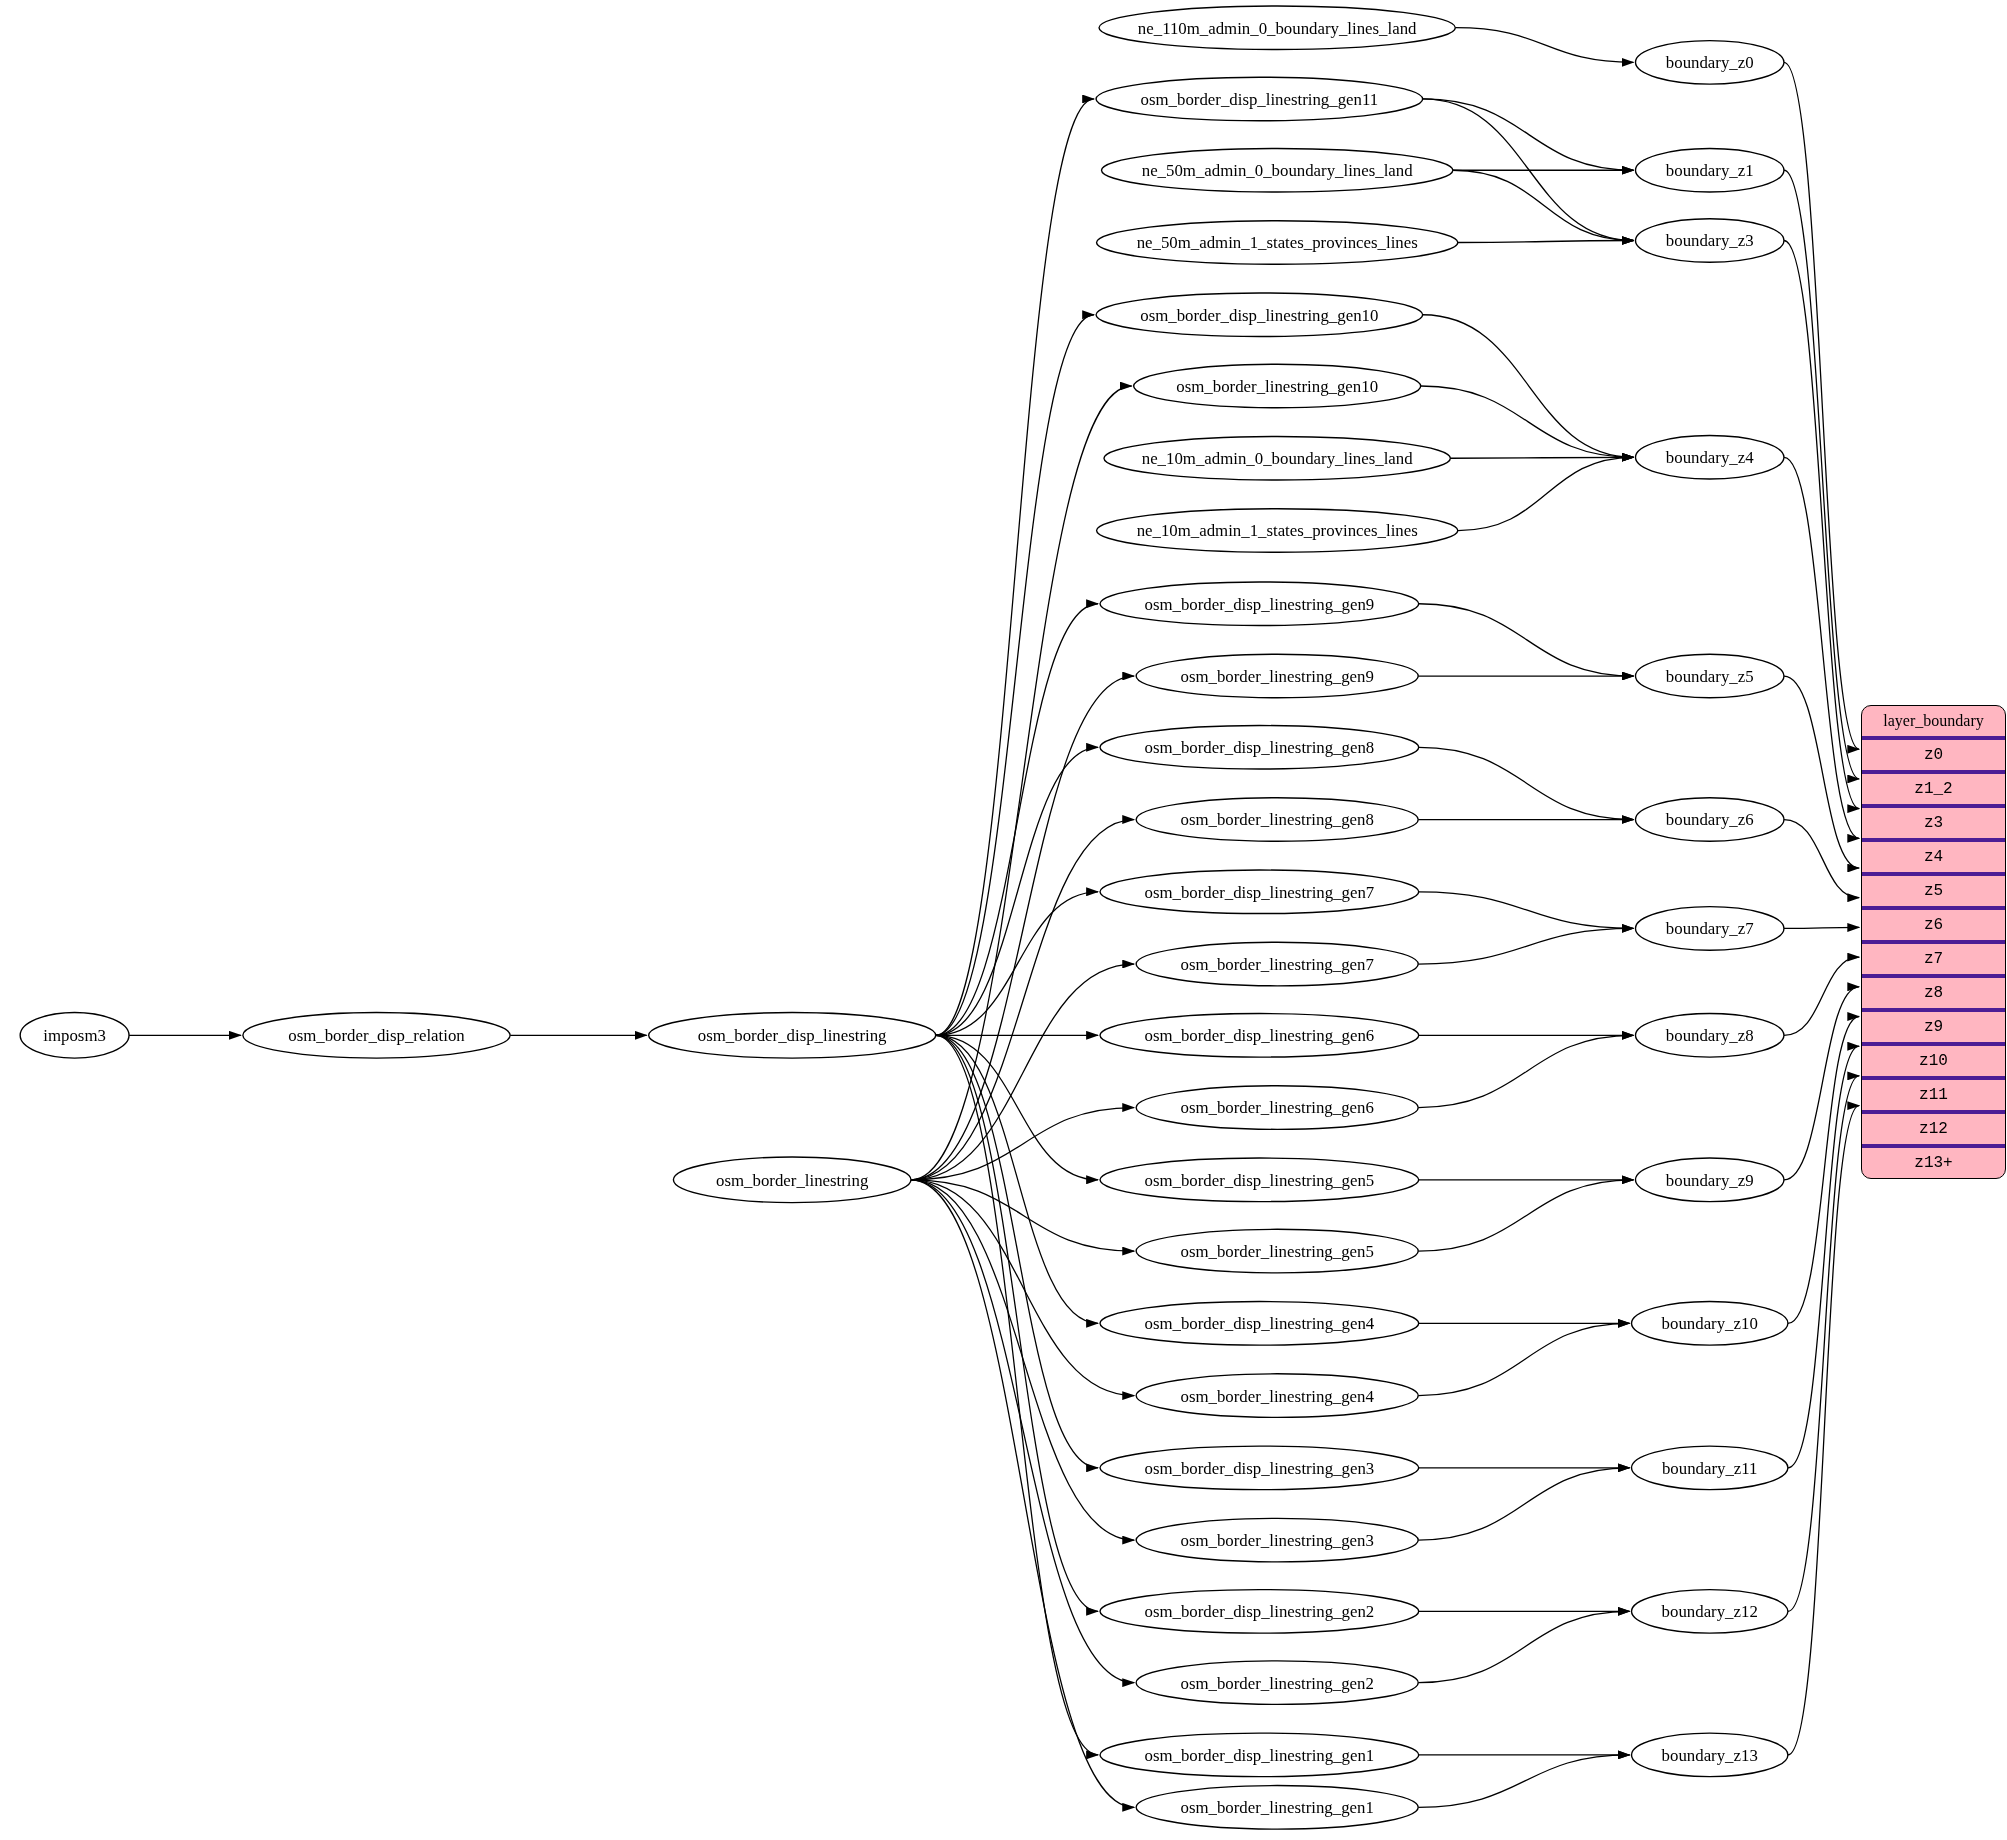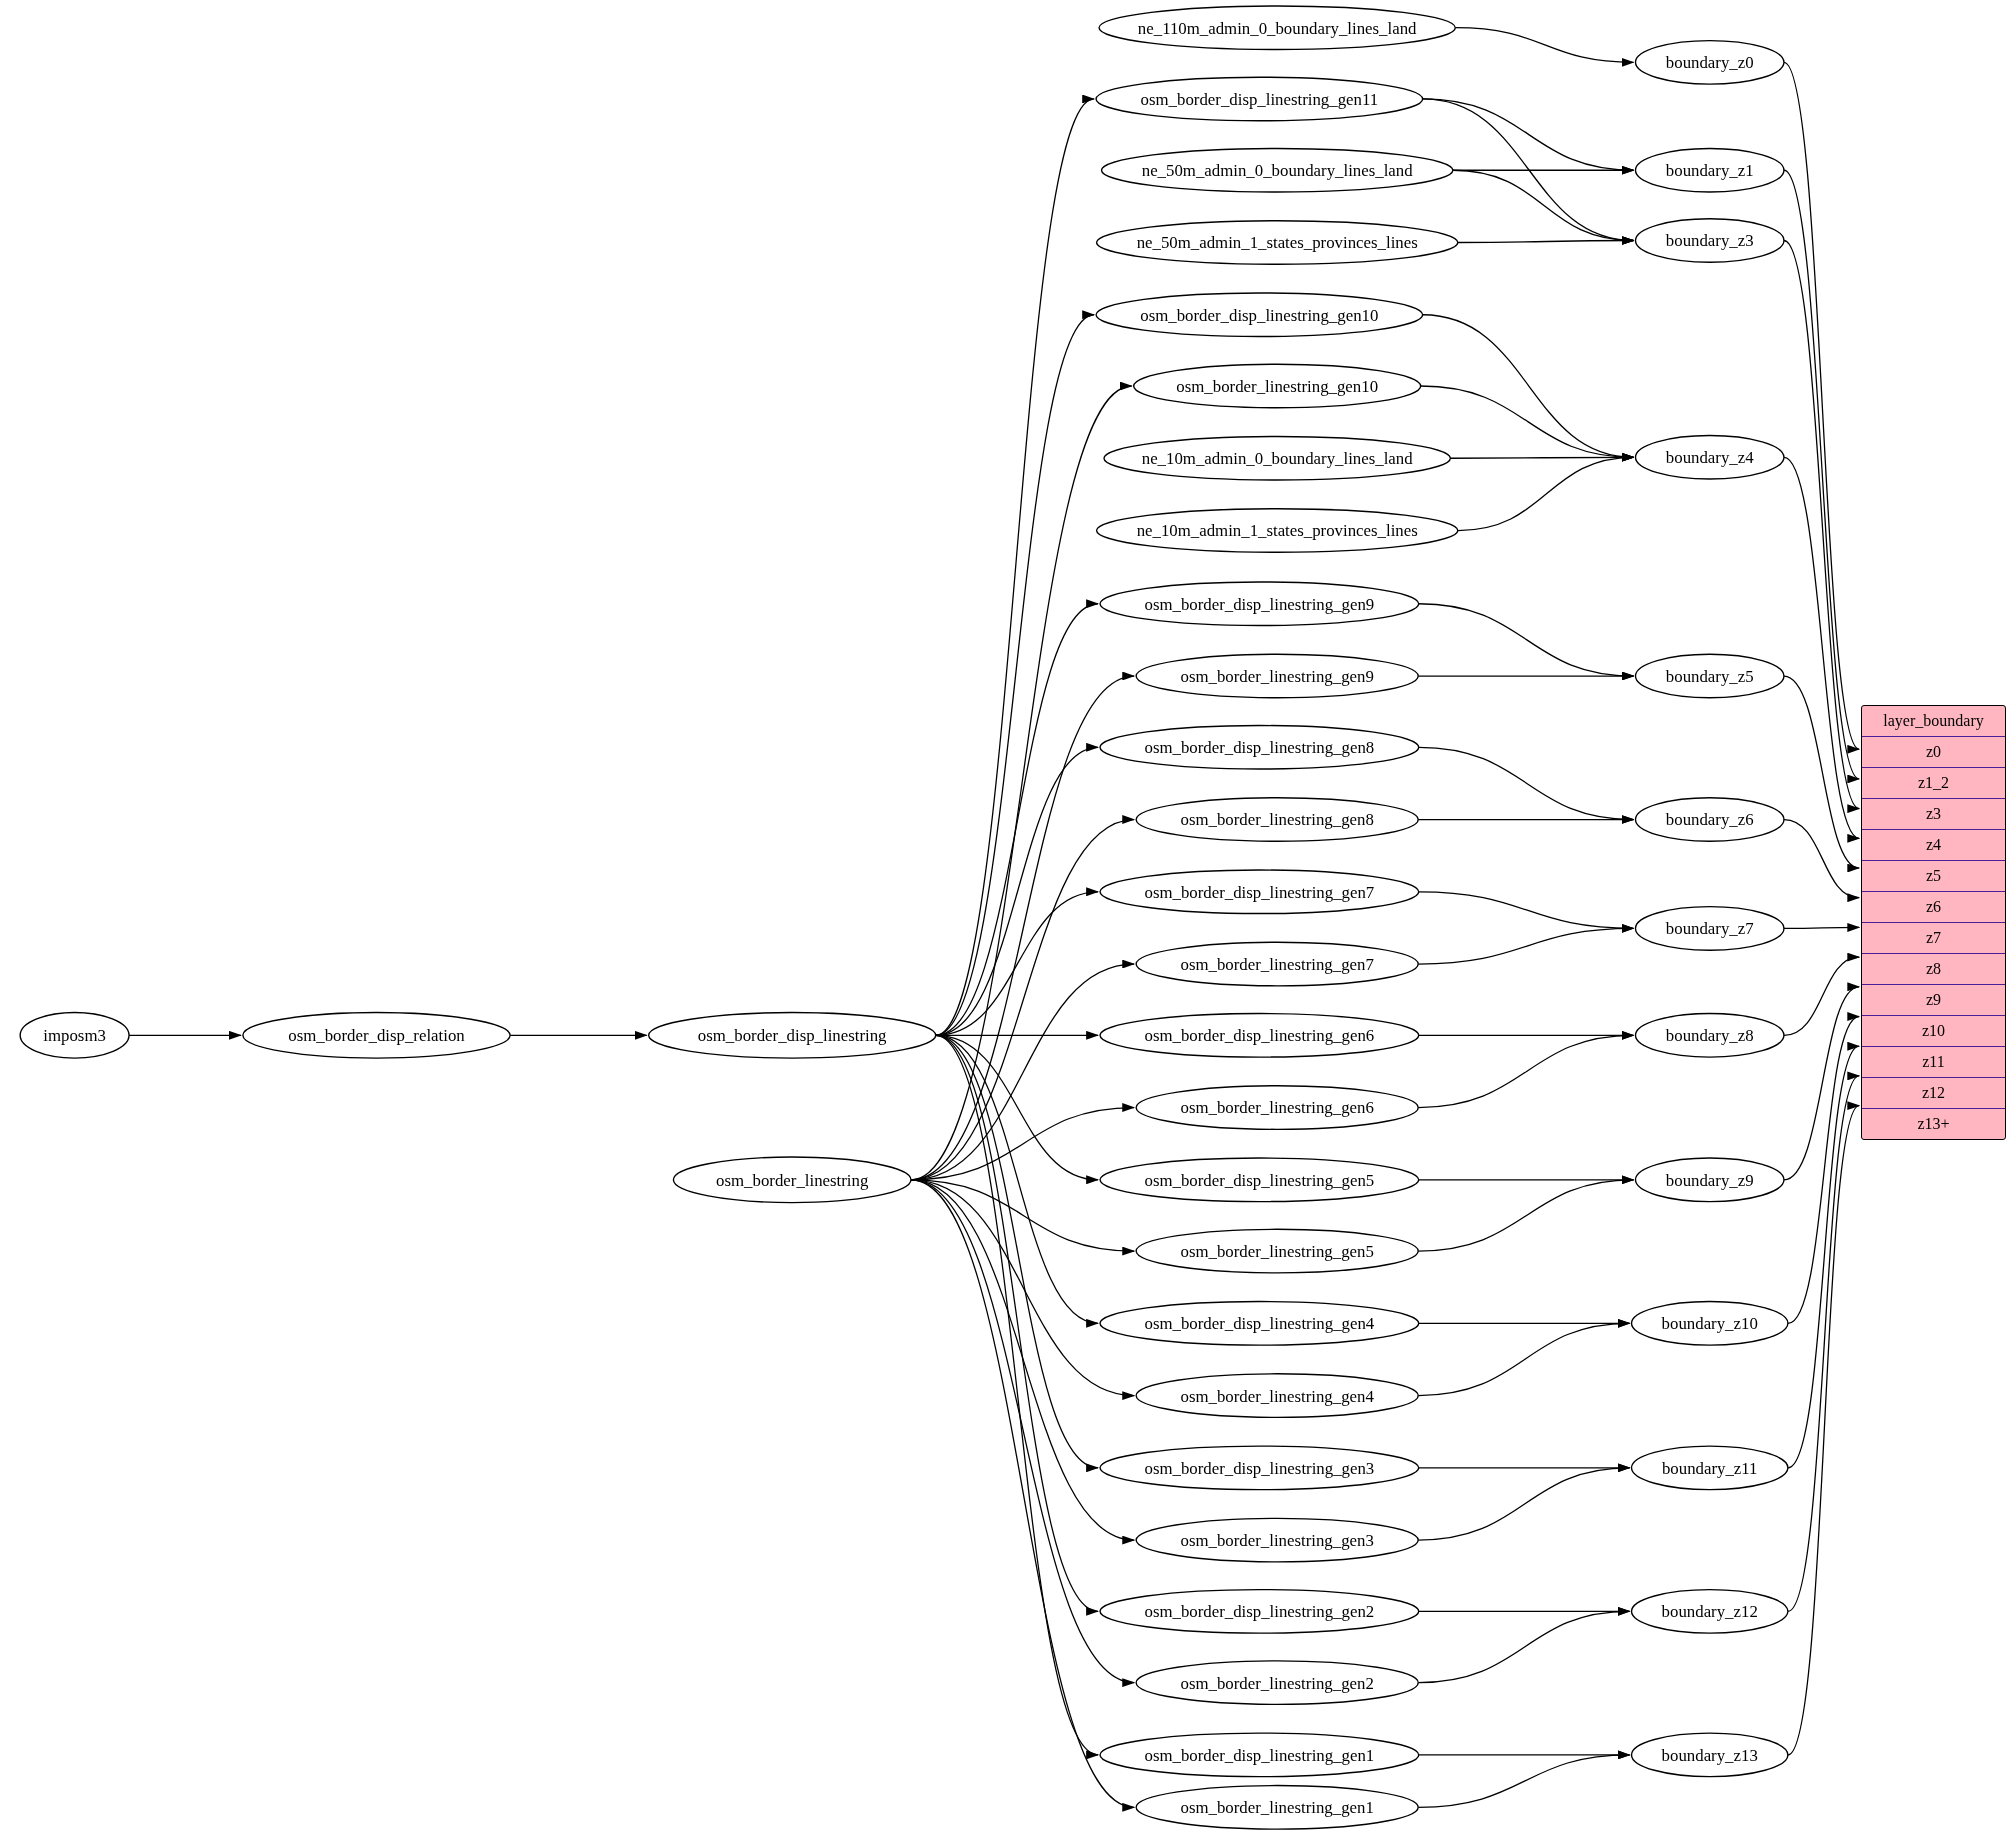--- a/index.html
+++ b/index.html
@@ -19,29 +19,29 @@
     text-anchor: middle;
   }
   #graph-svg path.edge { fill: none; stroke: #000000; stroke-width: 1.3; }
   .layer-table {
     position: absolute;
     left: 1861px;
     top: 705px;
     width: 145px;
     box-sizing: border-box;
     border: 1.5px solid #000000;
-    border-radius: 3px;
+    border-radius: 10px;
     overflow: hidden;
     background: #ffb6c1;
     text-align: center;
     font-size: 16px;
     color: #000000;
   }
   .layer-table .thead { height: 30px; line-height: 30px; }
-  .layer-table .trow { height: 30px; line-height: 30px; border-top: 1px solid #4c1d95; }
+  .layer-table .trow { height: 30px; line-height: 30px; border-top: 4px solid #4c1d95; font-family: Liberation Mono, monospace; }
 </style>
 </head>
 <body>
 
 <div id="canvas">
   <svg id="graph-svg" width="2008" height="1840" viewBox="0 0 2028 1859" xmlns="http://www.w3.org/2000/svg">
     <defs>
       <marker id="arrow" markerWidth="13" markerHeight="9" refX="12" refY="4.5" orient="auto" markerUnits="userSpaceOnUse">
         <path d="M0,0 L13,4.5 L0,9 Z" fill="#000000"></path>
       </marker>

